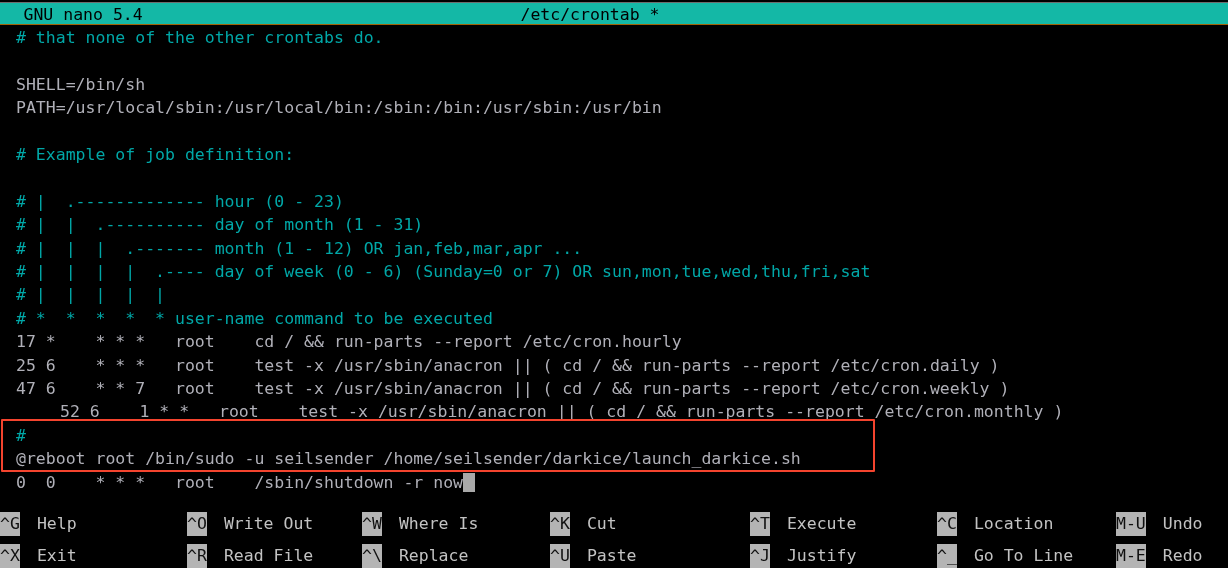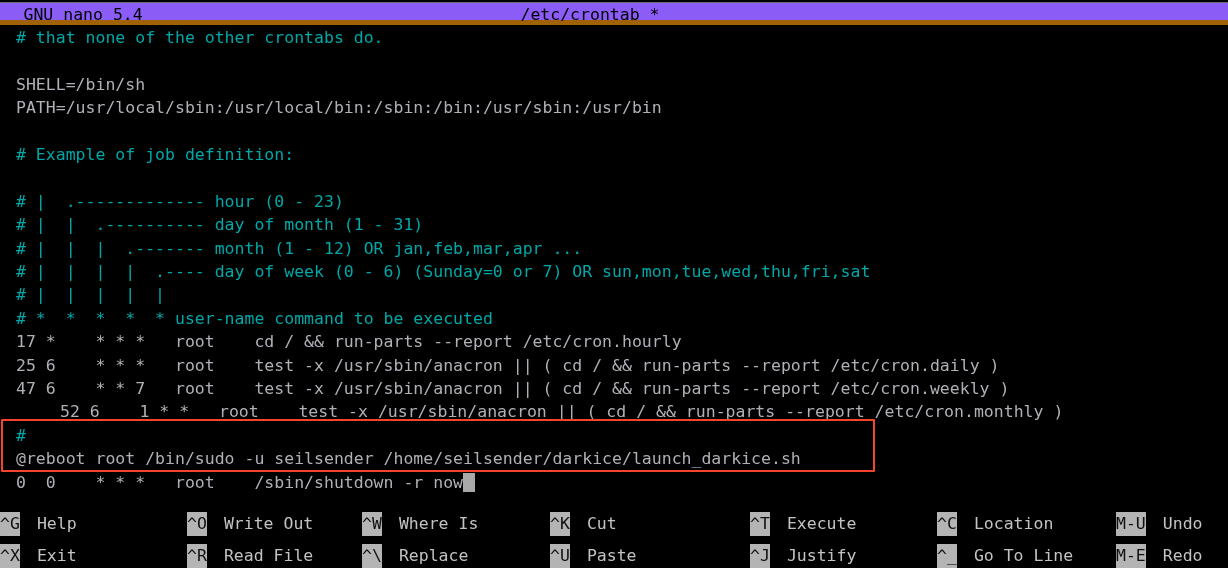--- a/index.html
+++ b/index.html
@@ -20,28 +20,28 @@
     background: #000000;
   }
 
   
   .titlebar {
     position: absolute;
     left: 0;
     top: 2px;
     width: 1228px;
     height: 23px;
-    background: #8b5cf6;
+    background: #14b8a6;
     color: #000000;
     font-size: 16.5px;
     line-height: 23px;
     white-space: pre;
     box-sizing: border-box;
     border-top: 1px solid #6d6d6d;
-    border-bottom: 5px solid #a16207;
+    border-bottom: 1px solid #a16207;
   }
   .titlebar .tb-version {
     position: absolute;
     left: 23.5px;
     top: 0;
   }
   .titlebar .tb-file {
     position: absolute;
     left: 0;
     top: 0;

